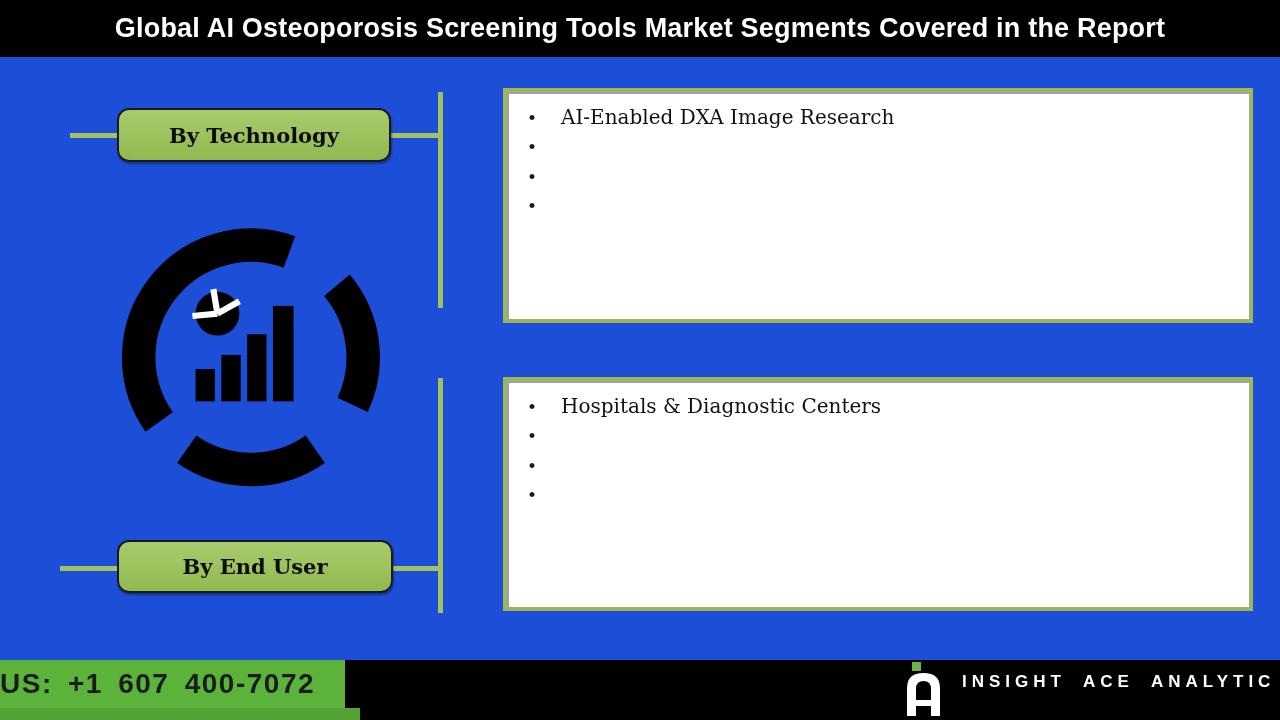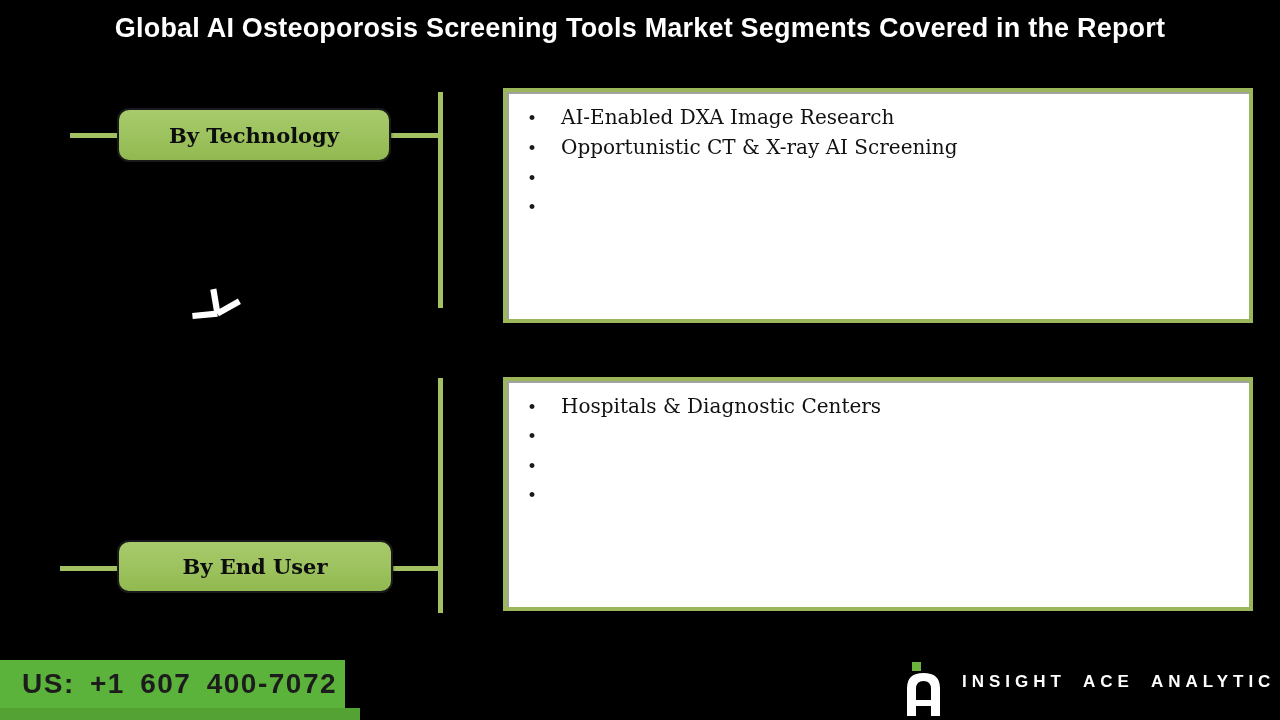--- a/index.html
+++ b/index.html
@@ -1,18 +1,18 @@
 <!DOCTYPE html>
 <html><head>
 <meta charset="utf-8">
 <style>
   * { margin:0; padding:0; box-sizing:border-box; }
   html,body { background:#888; }
   .stage {
-    position:relative; width:1280px; height:720px; background:#000000;
+    position:relative; width:1280px; height:720px; background:#1d4ed8;
     overflow:hidden; font-family:"Liberation Sans", sans-serif; margin:0 auto;text-align:center;
   }
   
   .header {
     position:absolute; left:0; top:0; width:1280px; height:57px;
     background:#000; display:flex; align-items:center; justify-content:center;
   }
   .header h1 {
     color:#fff; font-size:27px; font-weight:bold; letter-spacing:.2px;
     font-family:"Liberation Sans", sans-serif;
@@ -48,21 +48,21 @@
   .blt { width:10px; margin-left:8px; margin-right:24px; font-size:17px; color:#1a1a1a; }
   .txt { white-space:pre-wrap; }
   
   .analytics-icon { position:absolute; left:122px; top:228px; width:258px; height:259px; }
   
   .footer-black {
     position:absolute; left:345px; top:660px; width:935px; height:60px; background:#000;
   }
   .footer-green {
     position:absolute; left:0; top:660px; width:345px; height:48px; background:#5CB33C;
-    display:flex; align-items:center; padding-left:22px;
+    display:flex; align-items:center; 
   }
   .footer-green-dark {
     position:absolute; left:0; top:708px; width:360px; height:12px; background:#54A134;
   }
   .phone {
     font-size:28px; font-weight:bold; color:#1c1c1c; letter-spacing:1.5px;
     word-spacing:6px; font-family:"Liberation Sans", sans-serif;
   }
   .brand-logo { position:absolute; left:900px; top:662px; width:50px; height:54px; }
   .brand-text {
@@ -120,21 +120,20 @@
   </svg>
 
   <div class="seg-box box-1">
     <ul>
       <li>
           <span class="blt">•</span>
           <span class="txt">AI-Enabled DXA Image Research</span>
         </li>
       <li>
           <span class="blt">•</span>
-          <span class="txt">Opportunistic CT &amp; X-ray AI Screening</span>
         </li>
       <li>
           <span class="blt">•</span>
         </li>
       <li>
           <span class="blt">•</span>
         </li>
     </ul>
   </div>
 

